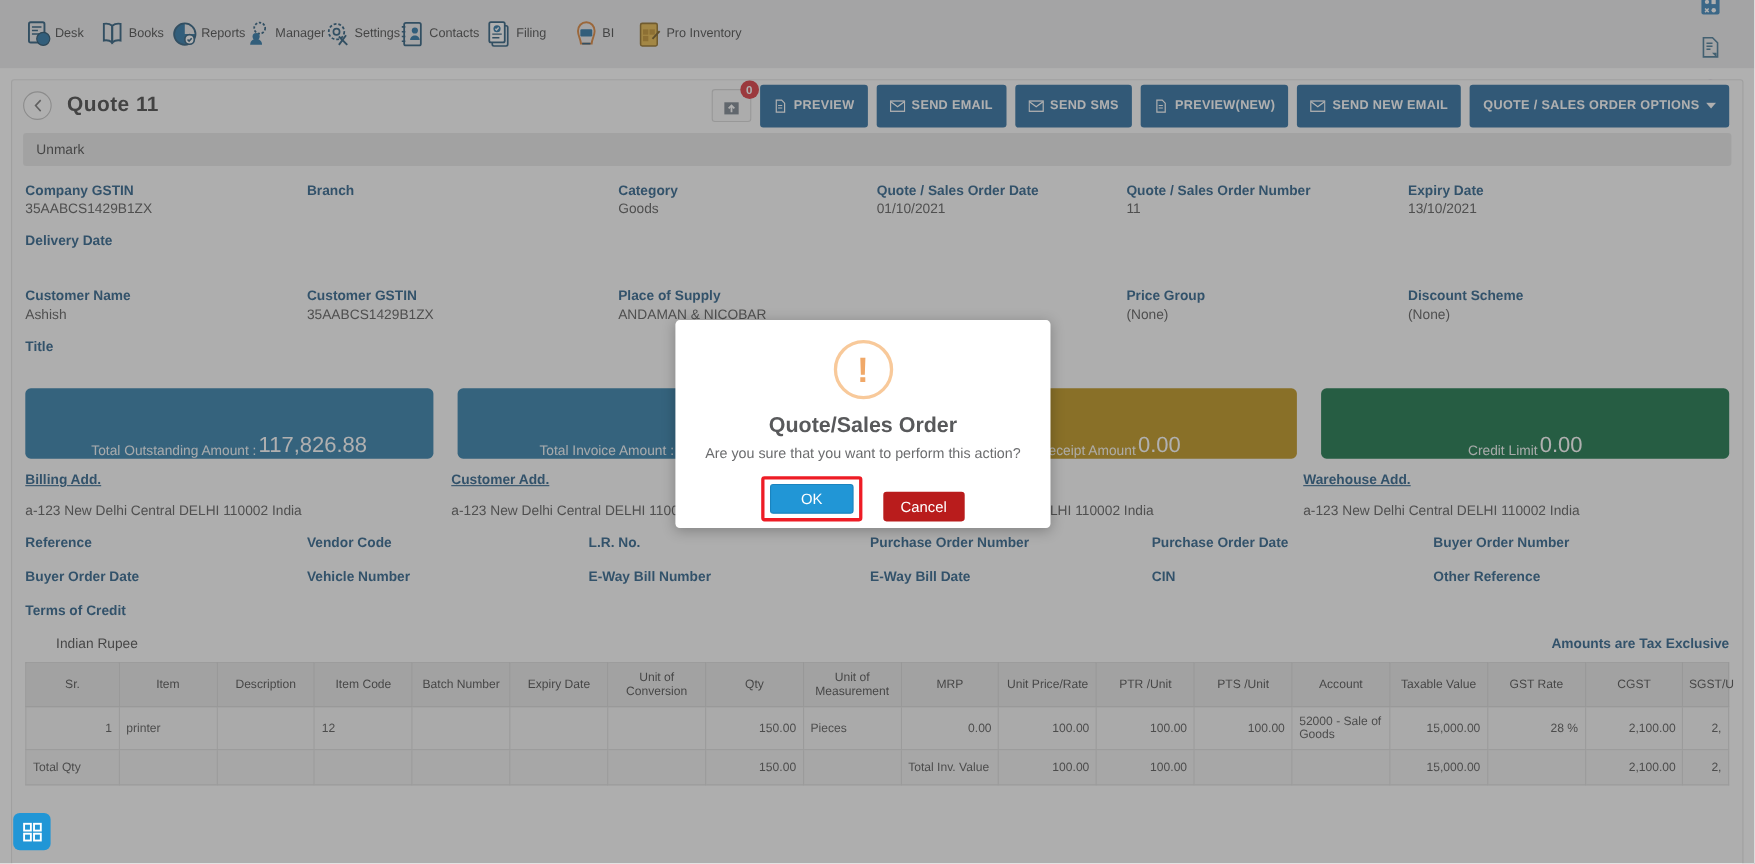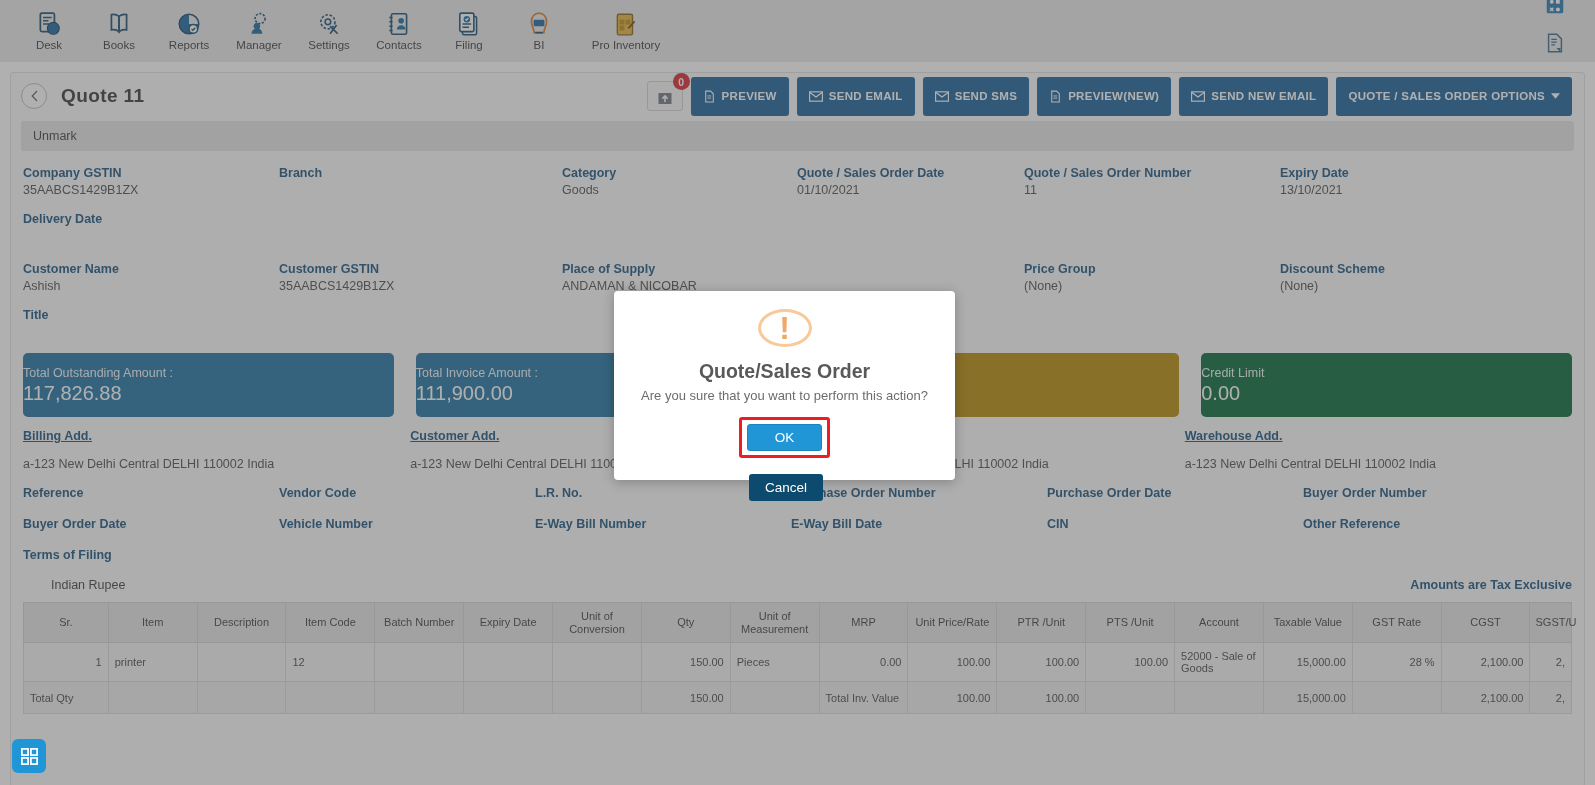--- a/index.html
+++ b/index.html
@@ -19,21 +19,21 @@
   }
 
   
   .topnav {
     position: relative; height: 62px; width: 100%;
     background: #e9eaec;
     display: flex; align-items: center;
     padding-left: 14px;
   }
   .navitem {
-    width: 70px; display: flex; flex-direction: column;
+    width: 70px; display: flex; flex-direction: row;
     align-items: center; justify-content: center;
     gap: 2px; cursor: pointer;
   }
   .navitem.wide { width: 104px; text-align: right; }
   .navicon { height: 26px; display: flex; align-items: flex-end; }
   .navlabel {
     font-size: 11.5px; color: #3b3b3b; white-space: nowrap;
   }
   .nav-right {
     margin-left: auto; display: flex; align-items: center;
@@ -123,22 +123,22 @@
     font-size: 12.5px; color: #4f4f4f; line-height: 17px; min-height: 17px;
   }
   .field { min-height: 17px; }
 
   
   .cards {
     display: flex; gap: 22px; padding: 12px 12px 0 12px;
   }
   .card {
     flex: 1; height: 64px; border-radius: 5px;
-    color: #fff; display: flex; flex-direction: column;
-    align-items: flex-start; justify-content: center; gap: 2px;
+    color: #fff; display: flex; flex-direction: row;
+    align-items: flex-end; justify-content: center; gap: 2px;
   }
   .card .ctitle { font-size: 12.5px; opacity: .93; }
   .card .cval { font-size: 20px; }
 
   
   .addrrow {
     display: grid; grid-template-columns: repeat(4, 1fr);
     padding: 12px 12px 0 12px; row-gap: 6px;
   }
   .addrlink {
@@ -205,34 +205,34 @@
     line-height: 1;
   }
   .modal h2 {
     margin-top: 13px; font-size: 19.5px; color: #58595b;
     font-weight: bold;
   }
   .modal p {
     margin-top: 5px; font-size: 13px; color: #6b6c6e;
   }
   .modal-btns {
-    margin-top: 14px; display: flex; align-items: center; gap: 16px; flex-direction: column;
+    margin-top: 14px; display: flex; align-items: flex-end; gap: 16px;
   }
   .okwrap {
     border: 3px solid #ee1c25; border-radius: 3px;
     padding: 4px 5px; display: inline-flex;
   }
   .btn-ok {
     background: #2196d6; color: #fff; border: 1px solid #1b84bf;
     border-radius: 3px; height: 27px; padding: 0 27px;
     font-size: 13.5px; cursor: pointer;
     font-family: "Liberation Sans", sans-serif;
   }
   .btn-cancel {
-    background: #0c4a6e; color: #fff; border: none;
+    background: #b91c1c; color: #fff; border: none;
     border-radius: 3px; height: 27px; padding: 0 16px;
     font-size: 13.5px; cursor: pointer; margin-left: 3px;
     font-family: "Liberation Sans", sans-serif;
   }
 </style>
 </head>
 <body>
 
 <div id="page">
 
@@ -556,21 +556,21 @@
       <div class="flabel">Purchase Order Date</div>
       <div class="flabel">Buyer Order Number</div>
 
       <div class="flabel">Buyer Order Date</div>
       <div class="flabel">Vehicle Number</div>
       <div class="flabel">E-Way Bill Number</div>
       <div class="flabel">E-Way Bill Date</div>
       <div class="flabel">CIN</div>
       <div class="flabel">Other Reference</div>
 
-      <div class="flabel">Terms of Filing</div>
+      <div class="flabel">Terms of Credit</div>
     </div>
 
     <div class="tablewrap">
       <div class="tbar">
         <span class="curr">Indian Rupee</span>
         <span class="taxnote">Amounts are Tax Exclusive</span>
       </div>
 
       <table class="items">
         <colgroup>

